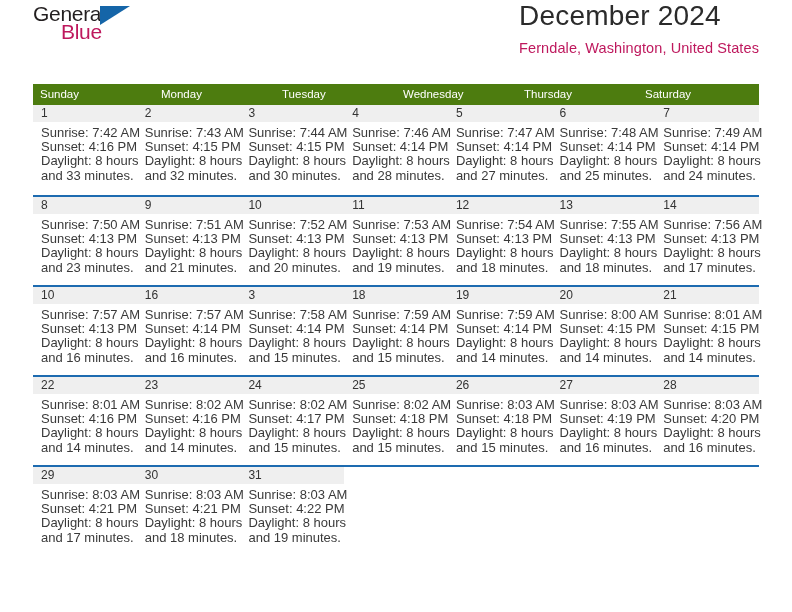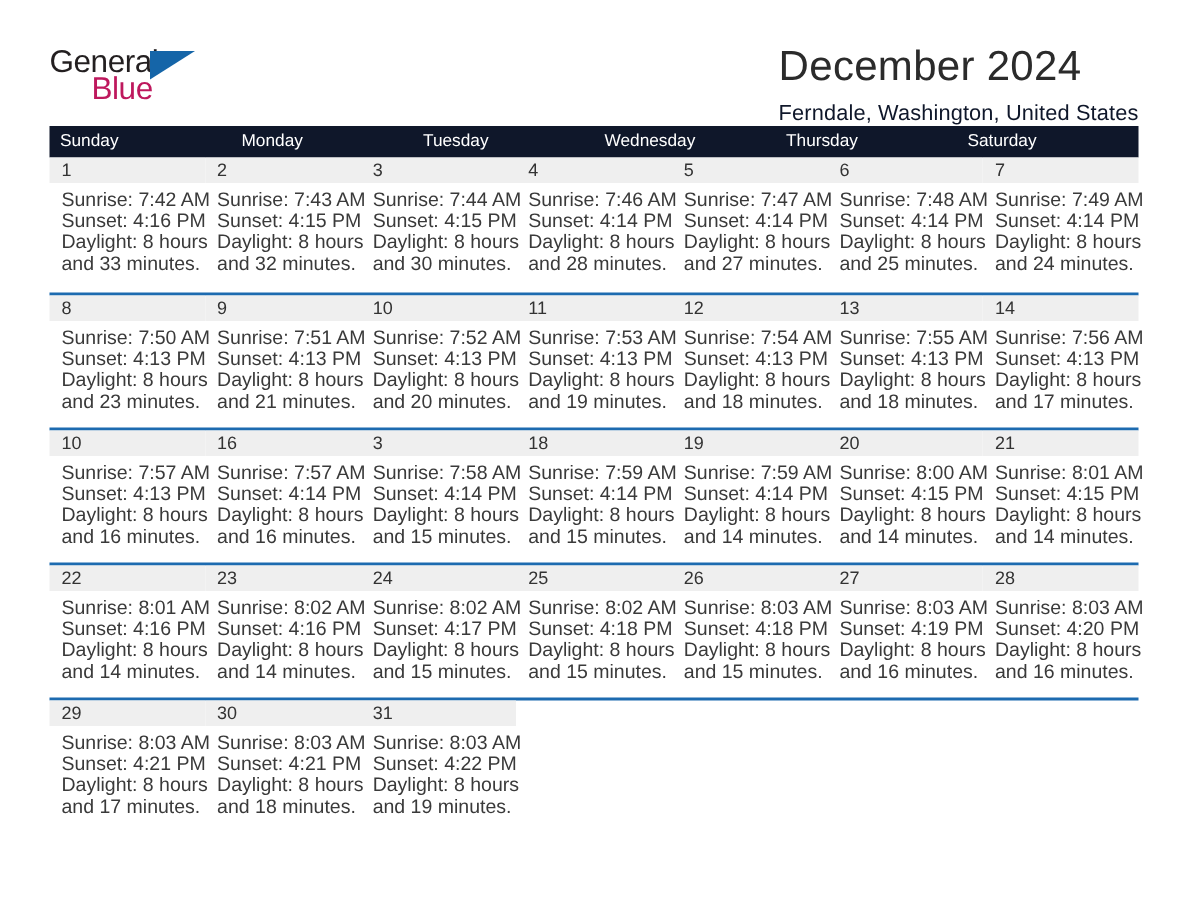--- a/index.html
+++ b/index.html
@@ -16,21 +16,20 @@
     width: 792px;
     height: 612px;
     padding: 0 33px;
   }
 
   
   .topbar {
     display: flex;
     align-items: flex-start;
     justify-content: space-between;
-    padding-top: 28px;
     height: 72px;
     gap: 44px;
   }
   .logo {
     position: relative;
     width: 112px;
     height: 46px;
     flex: 0 0 auto;
   }
   .logo-general {
@@ -61,34 +60,34 @@
   }
   .month-title {
     font-size: 28px;
     font-weight: normal;
     color: #2b2b2b;
     line-height: 32px;
     letter-spacing: 0.2px;
   }
   .location {
     font-size: 14.5px;
-    color: #0f172a;
+    color: #be185d;
     line-height: 20px;
     margin-top: 6px;
     letter-spacing: 0.1px;
   }
 
   
   .calendar {
     width: 726px;
     margin-top: 12px;
   }
   .weekday-row {
     display: flex;
-    background: #0f172a;
+    background: #4d7c0f;
     height: 21px;
   }
   .weekday {
     flex: 1 1 0;
     color: #ffffff;
     font-size: 11.5px;
     line-height: 21px;
     padding-left: 7px;
     white-space: nowrap;
   }

